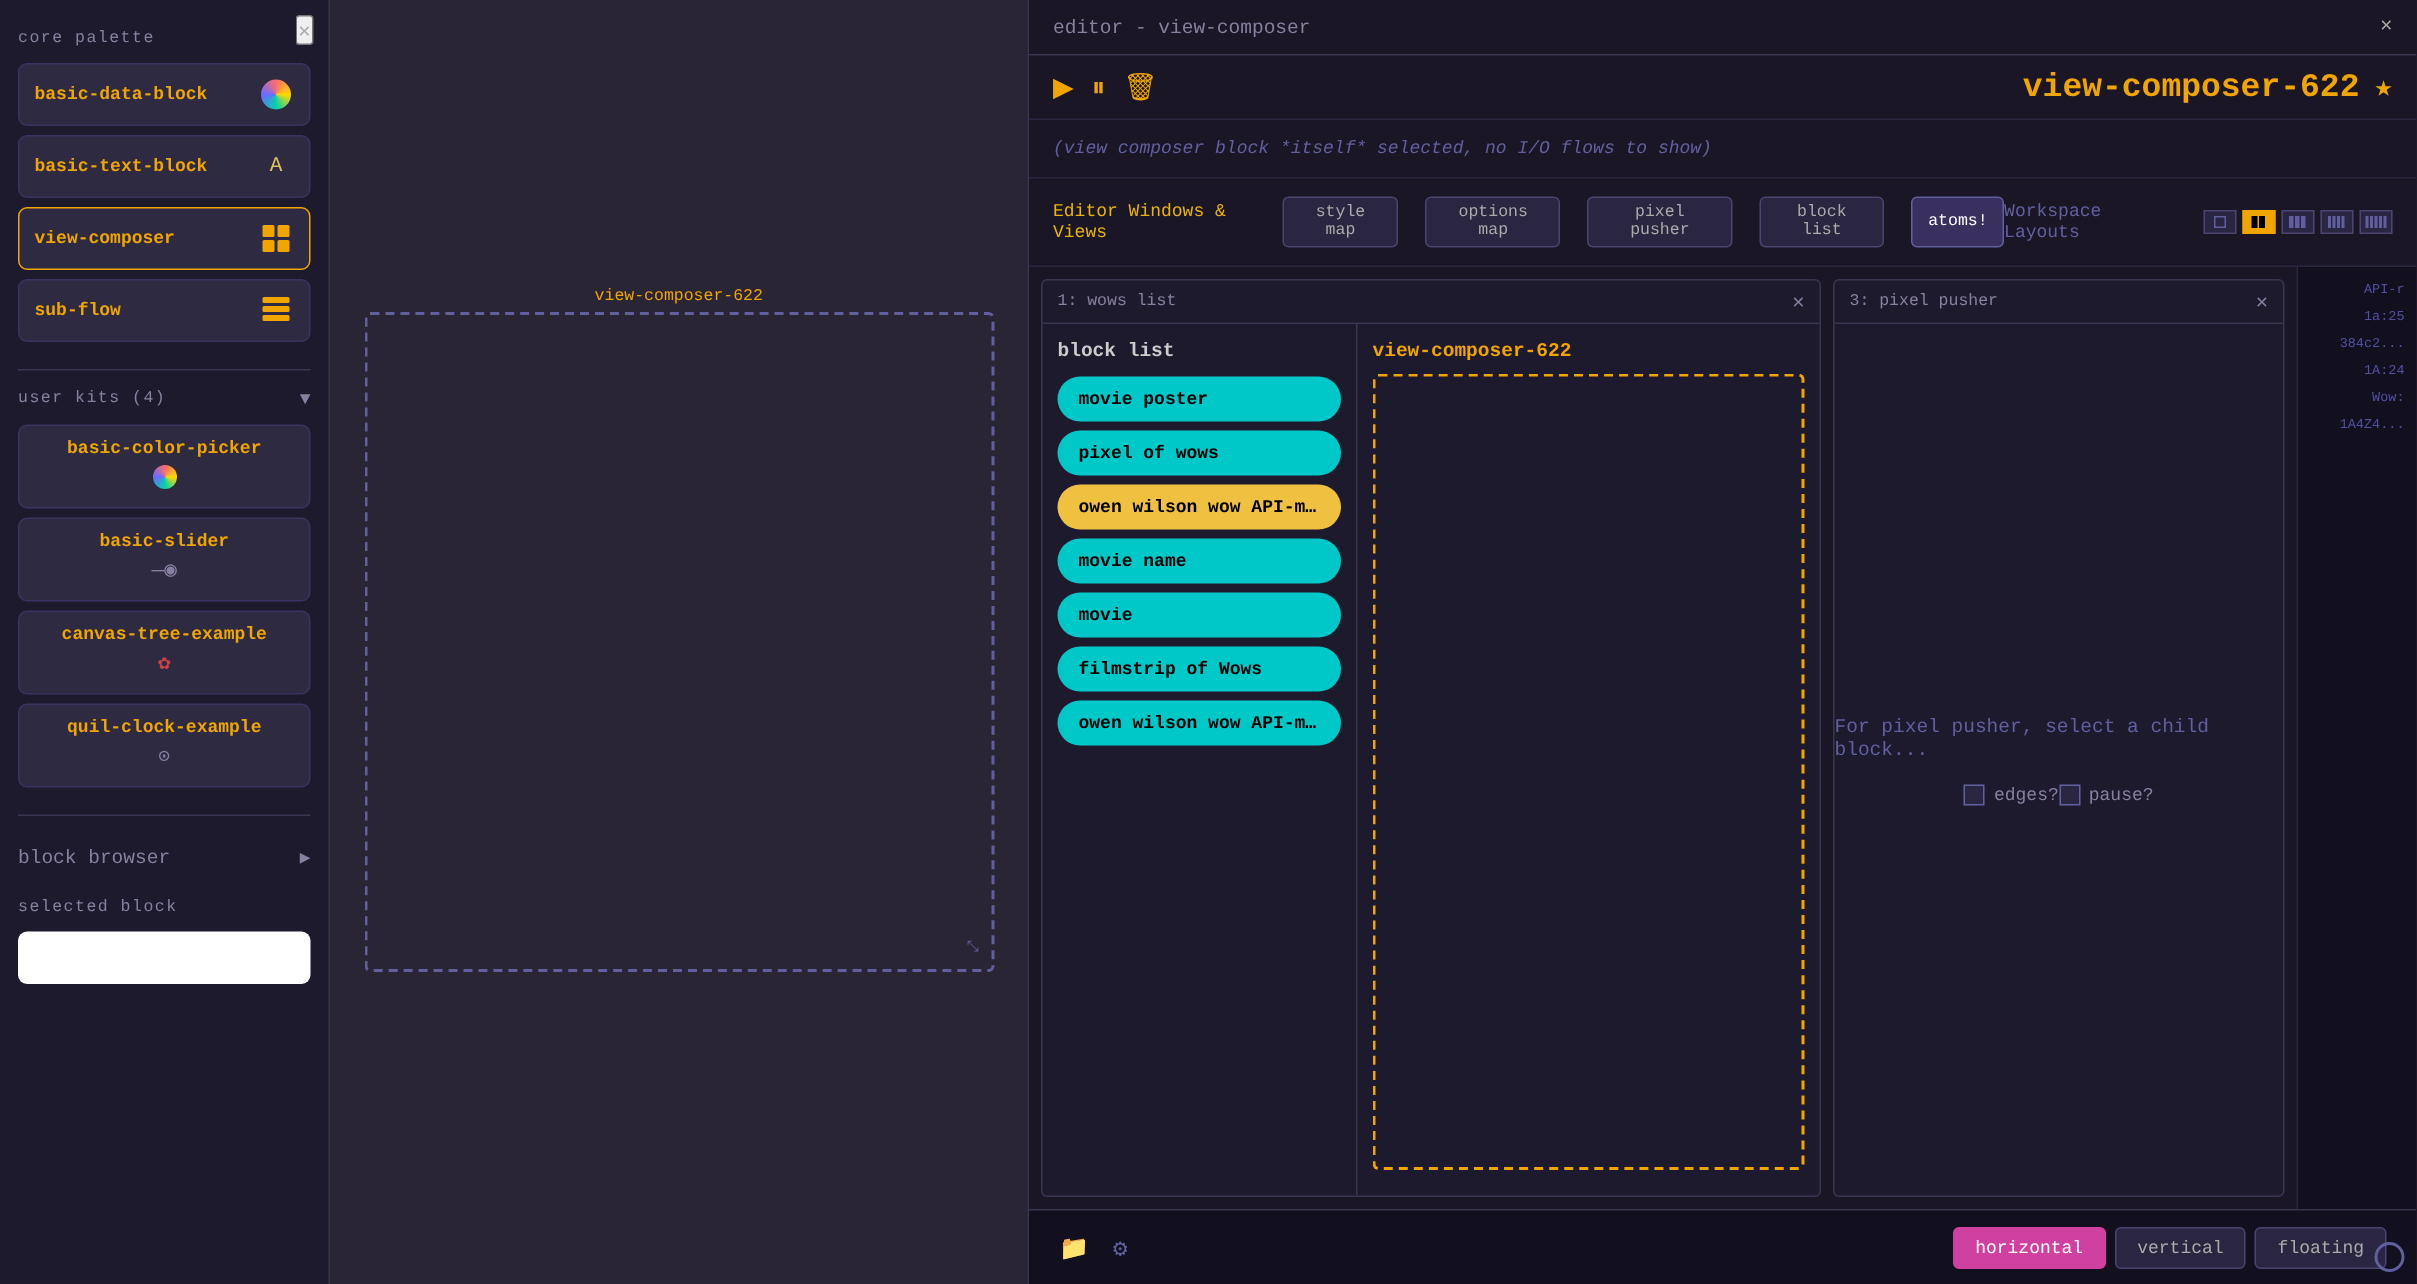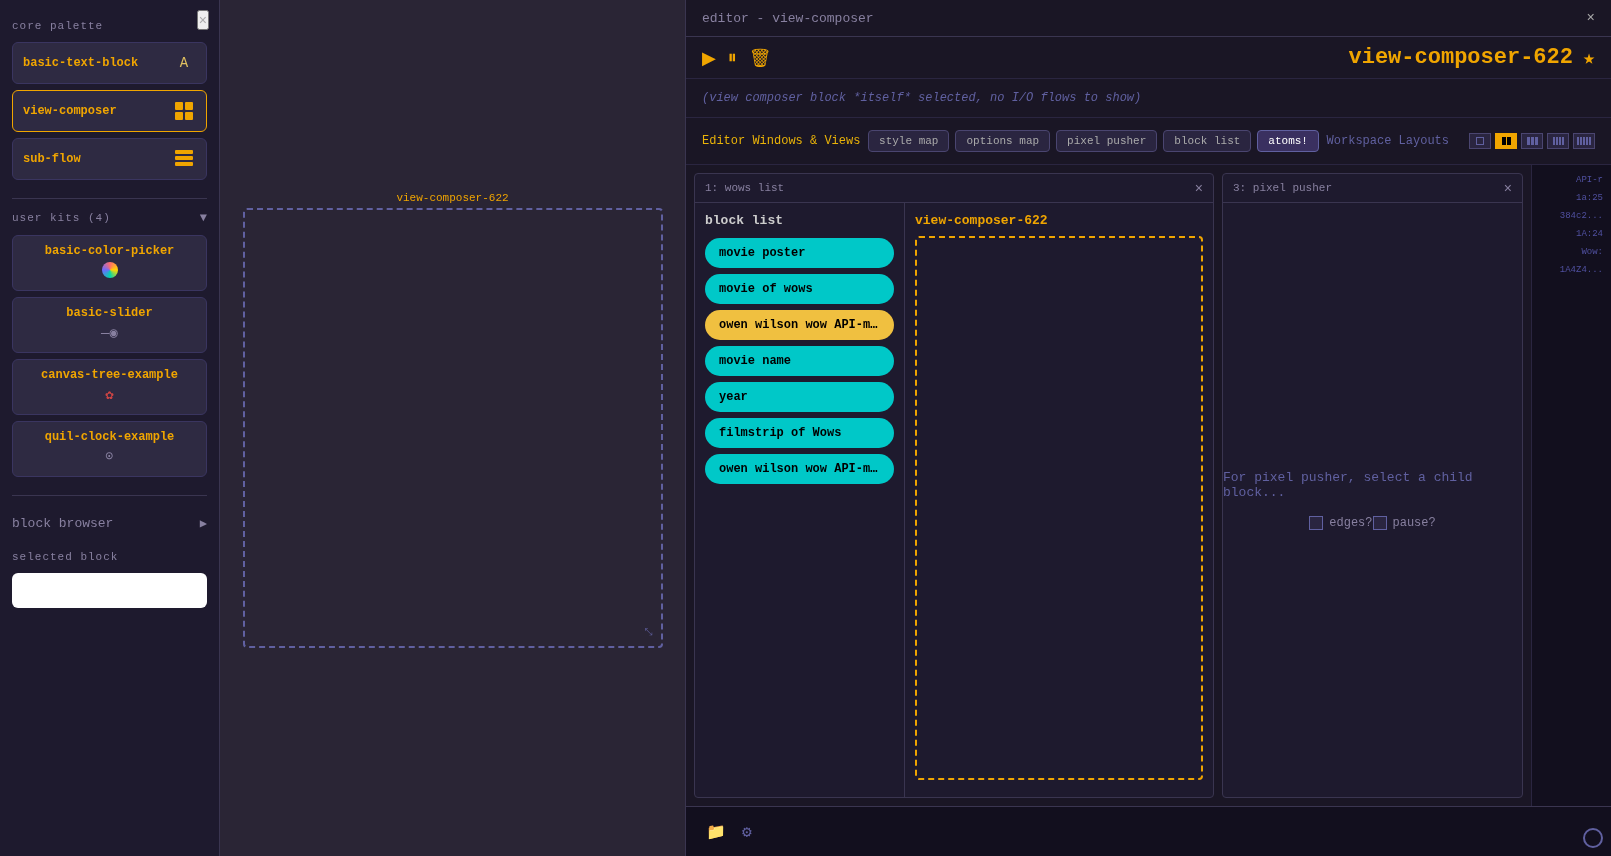--- a/index.html
+++ b/index.html
@@ -254,21 +254,21 @@
 
     
     .editor-windows-section {
       padding: 12px 16px;
       border-bottom: 1px solid #2a2540;
       display: flex;
       align-items: center;
       justify-content: space-between;
     }
     .editor-windows-label { color: #eab308; font-size: 12px; }
-    .tab-buttons { display: flex; gap: 6px; border-radius: 10px; }
+    .tab-buttons { display: flex; gap: 18px; border-radius: 10px; }
     .tab-btn {
       padding: 4px 10px;
       border-radius: 4px;
       border: 1px solid #4a4570;
       background: #2a2540;
       color: #aaa;
       font-size: 11px;
       cursor: pointer;
       font-family: 'Courier New', monospace;
     }
@@ -427,20 +427,26 @@
     }
   </style>
 </head>
 <body>
 
 <div class="left-panel">
   <button class="panel-close">×</button>
 
   <div class="section-title">core palette</div>
 
+  <div class="palette-item">
+    <span class="palette-item-label">basic-data-block</span>
+    <span class="palette-item-icon">
+      <div class="icon-circle"></div>
+    </span>
+  </div>
 
   <div class="palette-item">
     <span class="palette-item-label">basic-text-block</span>
     <span class="palette-item-icon icon-text">A</span>
   </div>
 
   <div class="palette-item active">
     <span class="palette-item-label">view-composer</span>
     <span class="palette-item-icon">
       <div class="icon-grid">
@@ -589,24 +595,24 @@
       <div style="width:520px;flex-shrink:0;background:#1e1a2e;border:1px solid #3a3550;border-radius:4px;display:flex;flex-direction:column;">
         <div class="panel-header">
           <span class="panel-header-title">1: wows list</span>
           <button class="panel-close-btn">×</button>
         </div>
         <div style="display:flex;flex:1;">
 
           <div class="block-list-col">
             <div class="block-list-title">block list</div>
             <div class="block-item">movie poster</div>
-            <div class="block-item">movie of wows</div>
+            <div class="block-item">pixel of wows</div>
             <div class="block-item yellow">owen wilson wow API-movie lis</div>
             <div class="block-item">movie name</div>
-            <div class="block-item">year</div>
+            <div class="block-item">movie</div>
             <div class="block-item">filmstrip of Wows</div>
             <div class="block-item">owen wilson wow API-movie lo</div>
           </div>
 
           <div class="view-composer-col">
             <div class="vc-title">view-composer-622</div>
             <div class="vc-dashed-border"></div>
           </div>
         </div>
       </div>
@@ -640,17 +646,22 @@
       <div class="strip-entry">1A:24</div>
       <div class="strip-entry">Wow:</div>
       <div class="strip-entry">1A4Z4...</div>
     </div>
 
     <div class="bottom-toolbar">
       <div class="bottom-left">
         <span class="bottom-icon">📁</span>
         <span class="bottom-icon">⚙</span>
       </div>
+      <div class="layout-buttons">
+        <button class="layout-btn active">horizontal</button>
+        <button class="layout-btn">vertical</button>
+        <button class="layout-btn">floating</button>
+      </div>
       <div class="corner-circle"></div>
     </div>
 
   </div>
 </div>
 
 </body></html>

